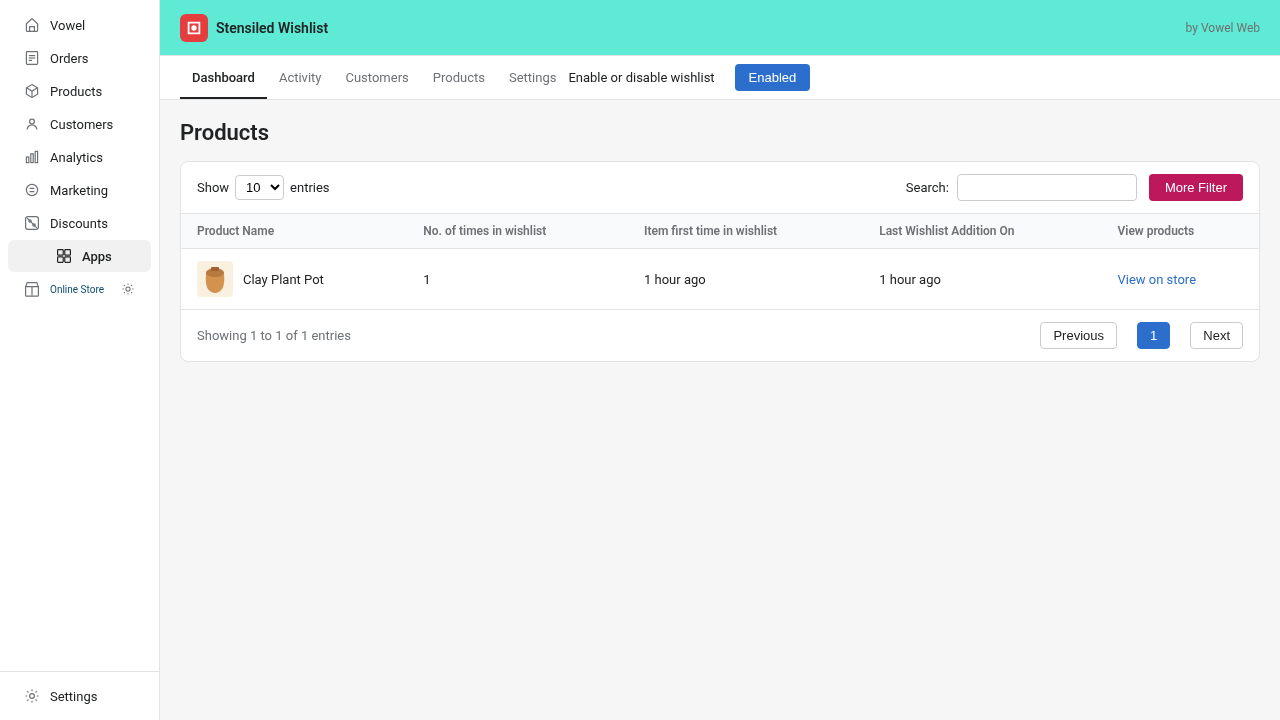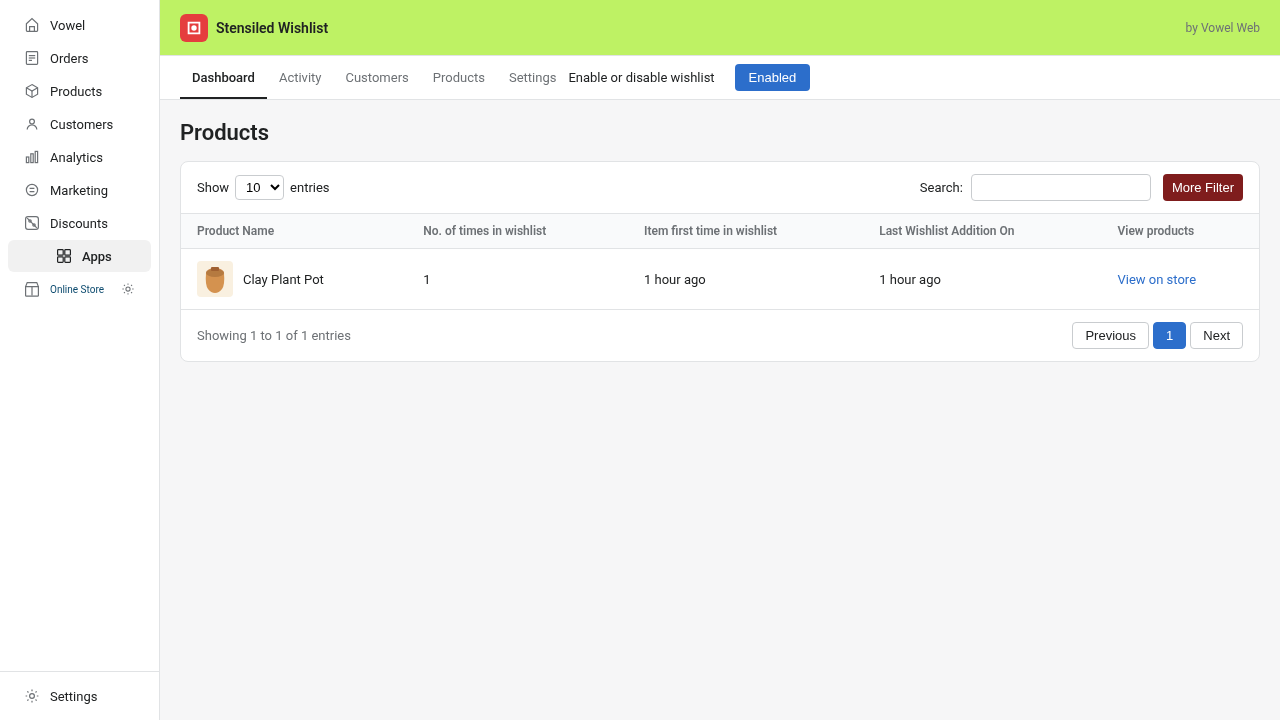--- a/index.html
+++ b/index.html
@@ -66,21 +66,21 @@
       margin: 1px 8px;
       text-align: center;
     }
     .online-store-left { display: flex; align-items: center; gap: 10px; }
 
     
     .main { flex: 1; display: flex; flex-direction: column; overflow: hidden; }
 
     
     .topbar {
-      background: #bef264;
+      background: #5eead4;
       border-bottom: 1px solid #e1e3e5;
       padding: 14px 20px;
       height: 56px;
       display: flex;
       align-items: center;
       justify-content: space-between;
       flex-shrink: 0;
     }
     .topbar-left { display: flex; align-items: center; gap: 8px; }
     .app-logo {
@@ -161,25 +161,25 @@
     .search-group { display: flex; align-items: center; gap: 8px; font-size: 13px; }
     .search-input {
       border: 1px solid #c9cccf;
       border-radius: 4px;
       padding: 5px 10px;
       font-size: 13px;
       width: 180px;
       outline: none;
     }
     .btn-more-filter {
-      background: #7f1d1d;
+      background: #be185d;
       color: #fff;
       border: none;
       border-radius: 4px;
-      padding: 6px 9px;
+      padding: 6px 16px;
       font-size: 13px;
       cursor: pointer;
       font-weight: 500;
     }
 
     
     table { width: 100%; border-collapse: collapse; }
     thead tr { border-top: 1px solid #e1e3e5; border-bottom: 1px solid #e1e3e5; }
     thead th {
       text-align: left;
@@ -209,21 +209,21 @@
 
     .card-footer {
       padding: 12px 16px;
       border-top: 1px solid #e1e3e5;
       display: flex;
       align-items: center;
       justify-content: space-between;
       font-size: 13px;
       color: #6d7175;
     }
-    .pagination { display: flex; gap: 4px; align-items: center; }
+    .pagination { display: flex; gap: 20px; align-items: center; }
     .page-btn {
       border: 1px solid #c9cccf;
       background: #fff;
       color: #202223;
       border-radius: 4px;
       padding: 5px 12px;
       font-size: 13px;
       cursor: pointer;
     }
     .page-btn.active { background: #2c6ecb; color: #fff; border-color: #2c6ecb; }

